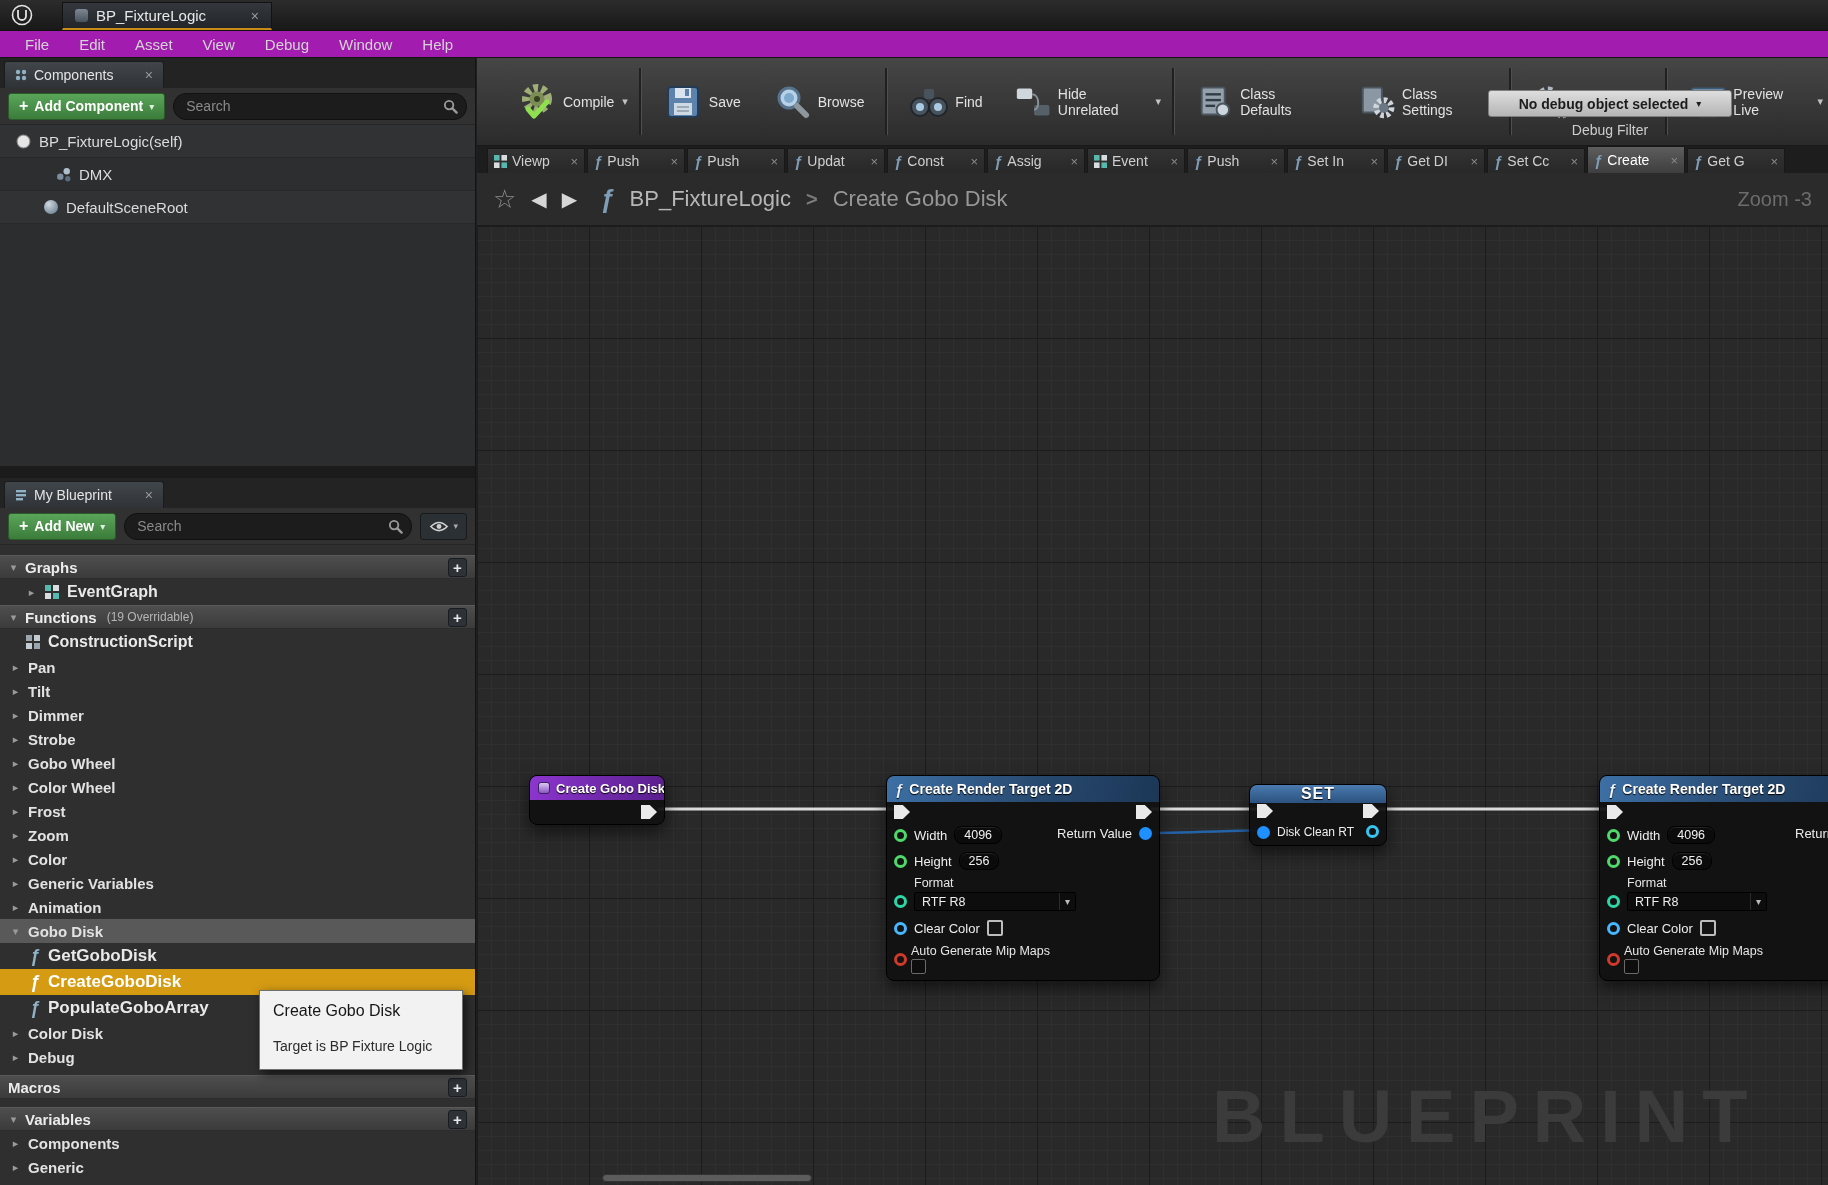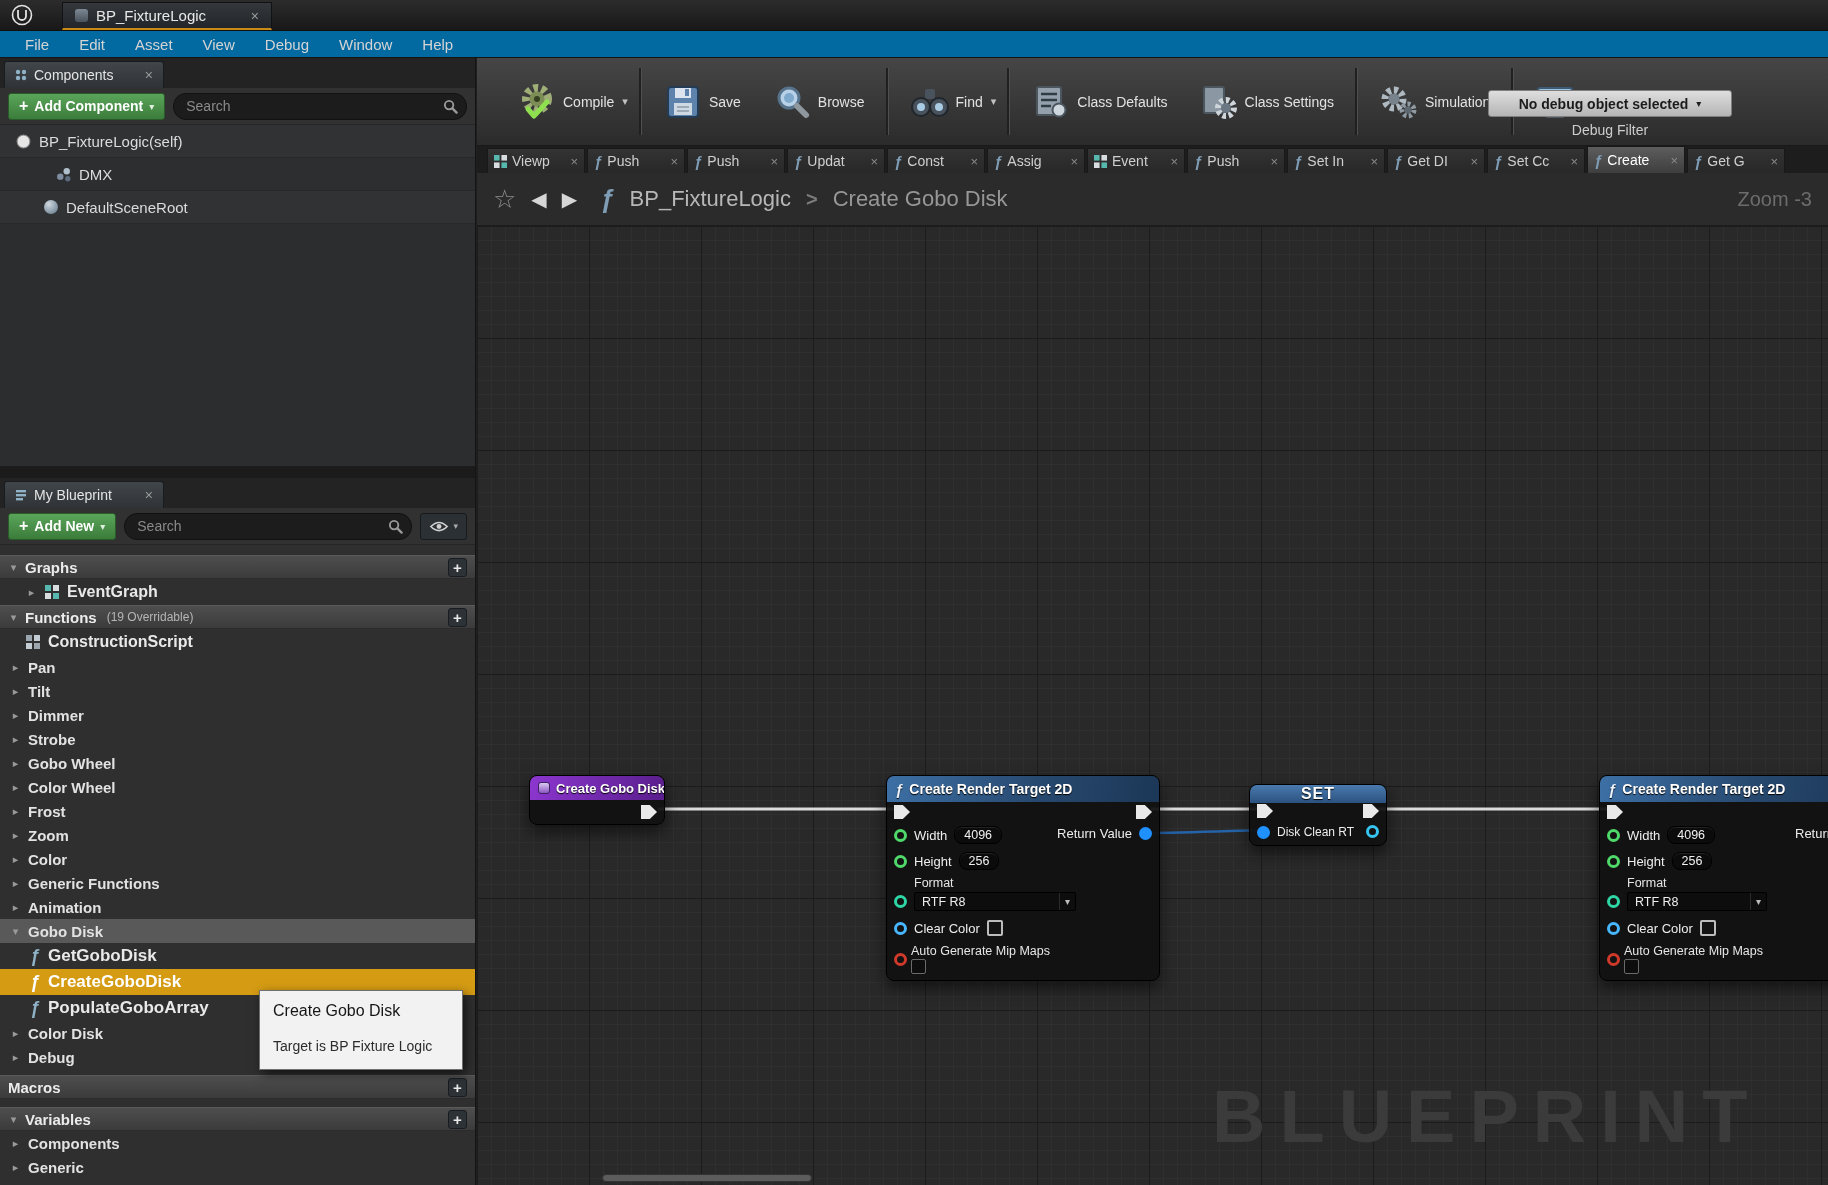--- a/index.html
+++ b/index.html
@@ -11,21 +11,21 @@
 #title-bar{position:absolute;left:0;top:0;width:100%;height:31px;
   background:linear-gradient(#2c2c2c,#181818);display:flex;align-items:stretch;border-bottom:1px solid #101010;}
 .logo-box{width:44px;display:flex;align-items:center;justify-content:center;}
 .asset-tab{margin-left:18px;margin-top:2px;display:flex;align-items:center;gap:8px;padding:0 12px;
   background:linear-gradient(#34383c,#22262a);border:1px solid #101214;border-bottom:2px solid #c98a16;
   min-width:210px;font-size:15px;color:#e8e8e8;}
 .asset-ico{width:13px;height:13px;border-radius:3px;background:linear-gradient(#7d8894,#49535d);display:inline-block;}
 .tab-x{margin-left:auto;color:#9a9a9a;font-size:14px;}
 
 
-#menu-bar{position:absolute;left:0;top:31px;width:100%;height:27px;background:#0369a1;
+#menu-bar{position:absolute;left:0;top:31px;width:100%;height:27px;background:#a21caf;
   display:flex;align-items:center;padding-left:10px;border-bottom:1px solid #151515;}
 .menu-item{padding:0 15px;font-size:15px;color:#d4d4d4;}
 
 
 #left{position:absolute;left:0;top:58px;width:476px;bottom:0;background:#2f2f2f;overflow:hidden;border-right:1px solid #141414;}
 .tabstrip{height:30px;background:#232323;display:flex;align-items:flex-end;padding-left:4px;}
 .panel-tab{display:flex;align-items:center;gap:7px;height:27px;padding:0 10px;min-width:160px;
   background:linear-gradient(#41464a,#2f3337);border:1px solid #191c1f;border-bottom:none;
   border-radius:3px 3px 0 0;font-size:14px;color:#e4e4e4;}
 .ptool{height:37px;background:#313131;display:flex;align-items:center;padding:0 8px;gap:8px;border-bottom:1px solid #262626;}
@@ -329,21 +329,21 @@
       <div class="mb-cat">
           <span class="arrow">▸</span>
           <span>Zoom</span>
         </div>
       <div class="mb-cat">
           <span class="arrow">▸</span>
           <span>Color</span>
         </div>
       <div class="mb-cat">
           <span class="arrow">▸</span>
-          <span>Generic Functions</span>
+          <span>Generic Variables</span>
         </div>
       <div class="mb-cat">
           <span class="arrow">▸</span>
           <span>Animation</span>
         </div>
       <div class="mb-cat sel">
           <span class="arrow">▾</span>
           <span>Gobo Disk</span>
         </div>
       <div class="mb-item fn-item">
@@ -426,20 +426,28 @@
     <div class="tsep"></div>
     <div class="tbtn">
       <svg viewBox="0 0 42 42">
           <rect x="16" y="8" width="10" height="10" rx="2" fill="#48535d"></rect>
           <circle cx="12" cy="26" r="9" fill="#48535d" stroke="#20262c" stroke-width="2"></circle>
           <circle cx="30" cy="26" r="9" fill="#48535d" stroke="#20262c" stroke-width="2"></circle>
           <circle cx="12" cy="26" r="4" fill="#a9cbe4"></circle>
           <circle cx="30" cy="26" r="4" fill="#a9cbe4"></circle>
         </svg>
       <span>Find</span>
+    </div>
+    <div class="tbtn">
+      <svg viewBox="0 0 42 42">
+          <rect x="4" y="7" width="16" height="11" rx="2" fill="#cfd6dc"></rect>
+          <rect x="22" y="24" width="16" height="11" rx="2" fill="#566069"></rect>
+          <path d="M20 13 C 28 13 28 29 22 29" stroke="#8a929a" fill="none" stroke-width="2"></path>
+        </svg>
+      <span>Hide Unrelated</span>
     </div>
     <div class="tcaret">
         <span>▾</span>
       </div>
     <div class="tsep"></div>
     <div class="tbtn">
       <svg viewBox="0 0 42 42">
           <rect x="7" y="6" width="24" height="28" rx="2" fill="#94a1ad" stroke="#4b565f" stroke-width="2"></rect>
           <line x1="11" y1="13" x2="27" y2="13" stroke="#313b44" stroke-width="2.5"></line>
           <line x1="11" y1="19" x2="27" y2="19" stroke="#313b44" stroke-width="2.5"></line>

